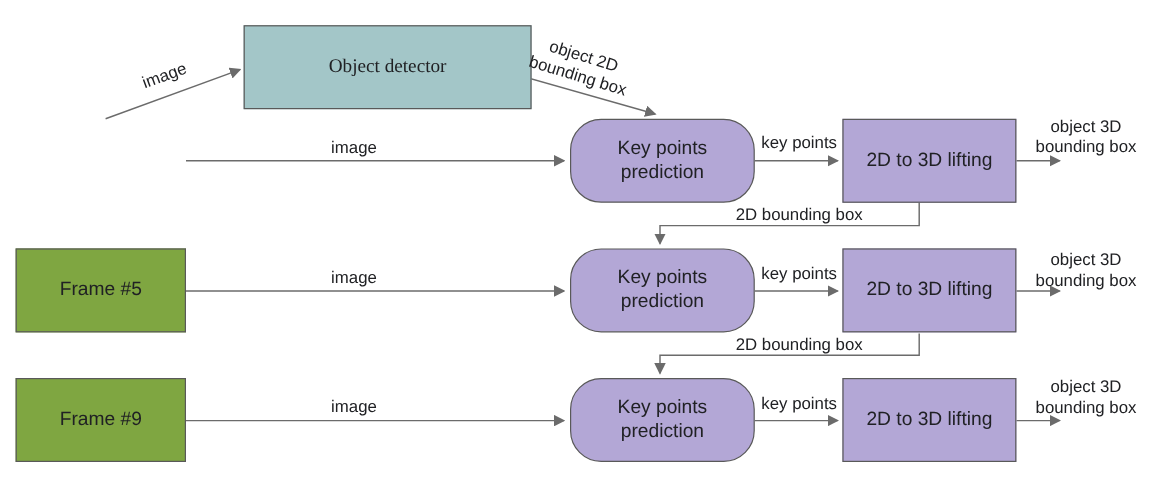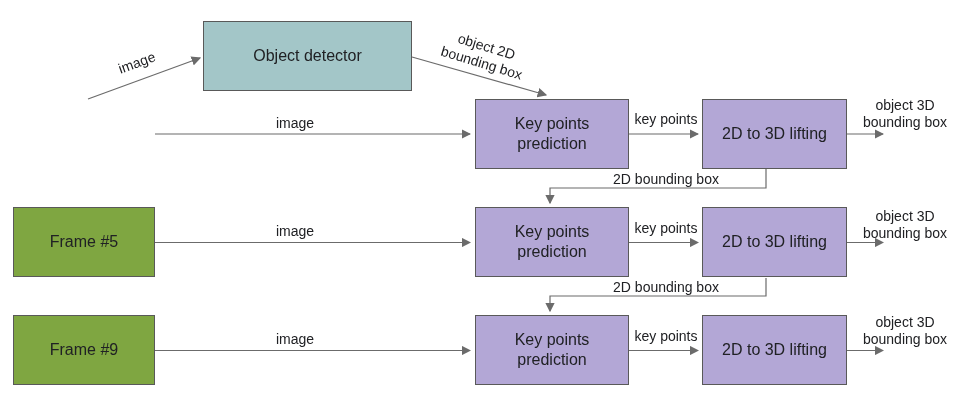--- a/index.html
+++ b/index.html
@@ -15,27 +15,27 @@
   #edges .edge{stroke:var(--arrow,#6b6b6b);stroke-width:1.2;fill:none;}
   #edges marker path{fill:var(--arrow,#6b6b6b);}
   .node{
     position:absolute;box-sizing:border-box;
     border:1px solid var(--box-border,#595959);
     display:flex;align-items:center;justify-content:center;
     text-align:center;font-size:16px;line-height:20px;
     color:var(--text,#202124);
   }
   .frame{left:13px;width:142px;height:70px;background:var(--frame-fill,#7fa641);}
-  .kp{left:475px;width:154px;height:70px;background:var(--module-fill,#b3a7d6);}
+  .kp{left:475px;width:154px;height:70px;background:var(--module-fill,#b3a7d6);border-radius:26px;}
   .kp .wrap{width:104px;}
   .lift{left:702px;width:145px;height:70px;background:var(--module-fill,#b3a7d6);}
   .row1{top:99px;}
   .row2{top:207px;}
   .row3{top:315px;}
-  .detector{left:203px;top:21px;width:209px;height:70px;background:var(--detector-fill,#a3c6c8);}
+  .detector{left:203px;top:21px;width:240px;height:70px;background:var(--detector-fill,#a3c6c8);font-family:Liberation Serif, serif;}
   .lbl{
     position:absolute;font-size:14px;line-height:17px;
     white-space:nowrap;text-align:center;
     transform:translate(-50%,-50%);
     color:var(--text,#202124);
   }
   .rot-up{transform:translate(-50%,-50%) rotate(-20deg);}
   .rot-down{transform:translate(-50%,-50%) rotate(17deg);}
 </style>
 </head>

